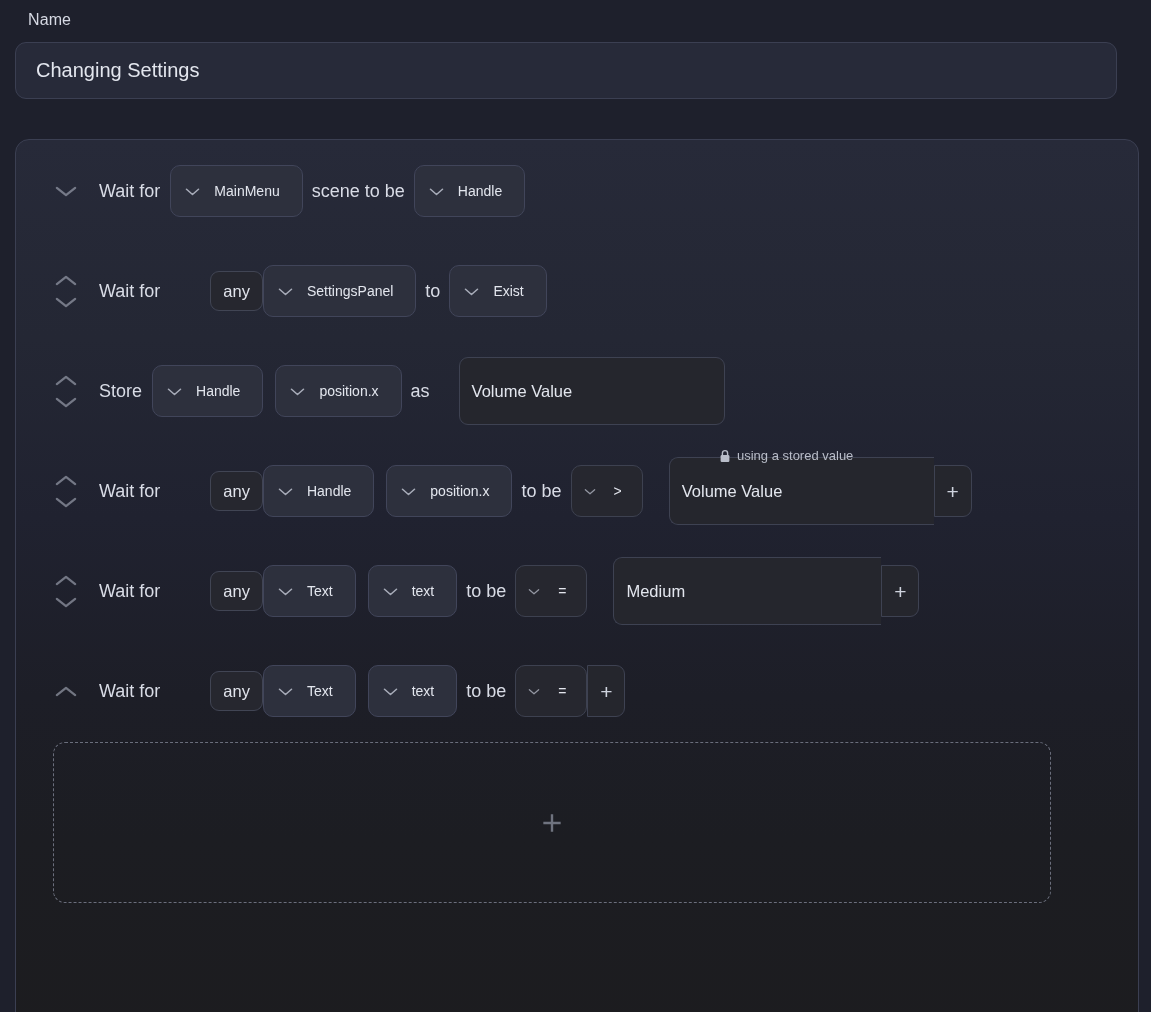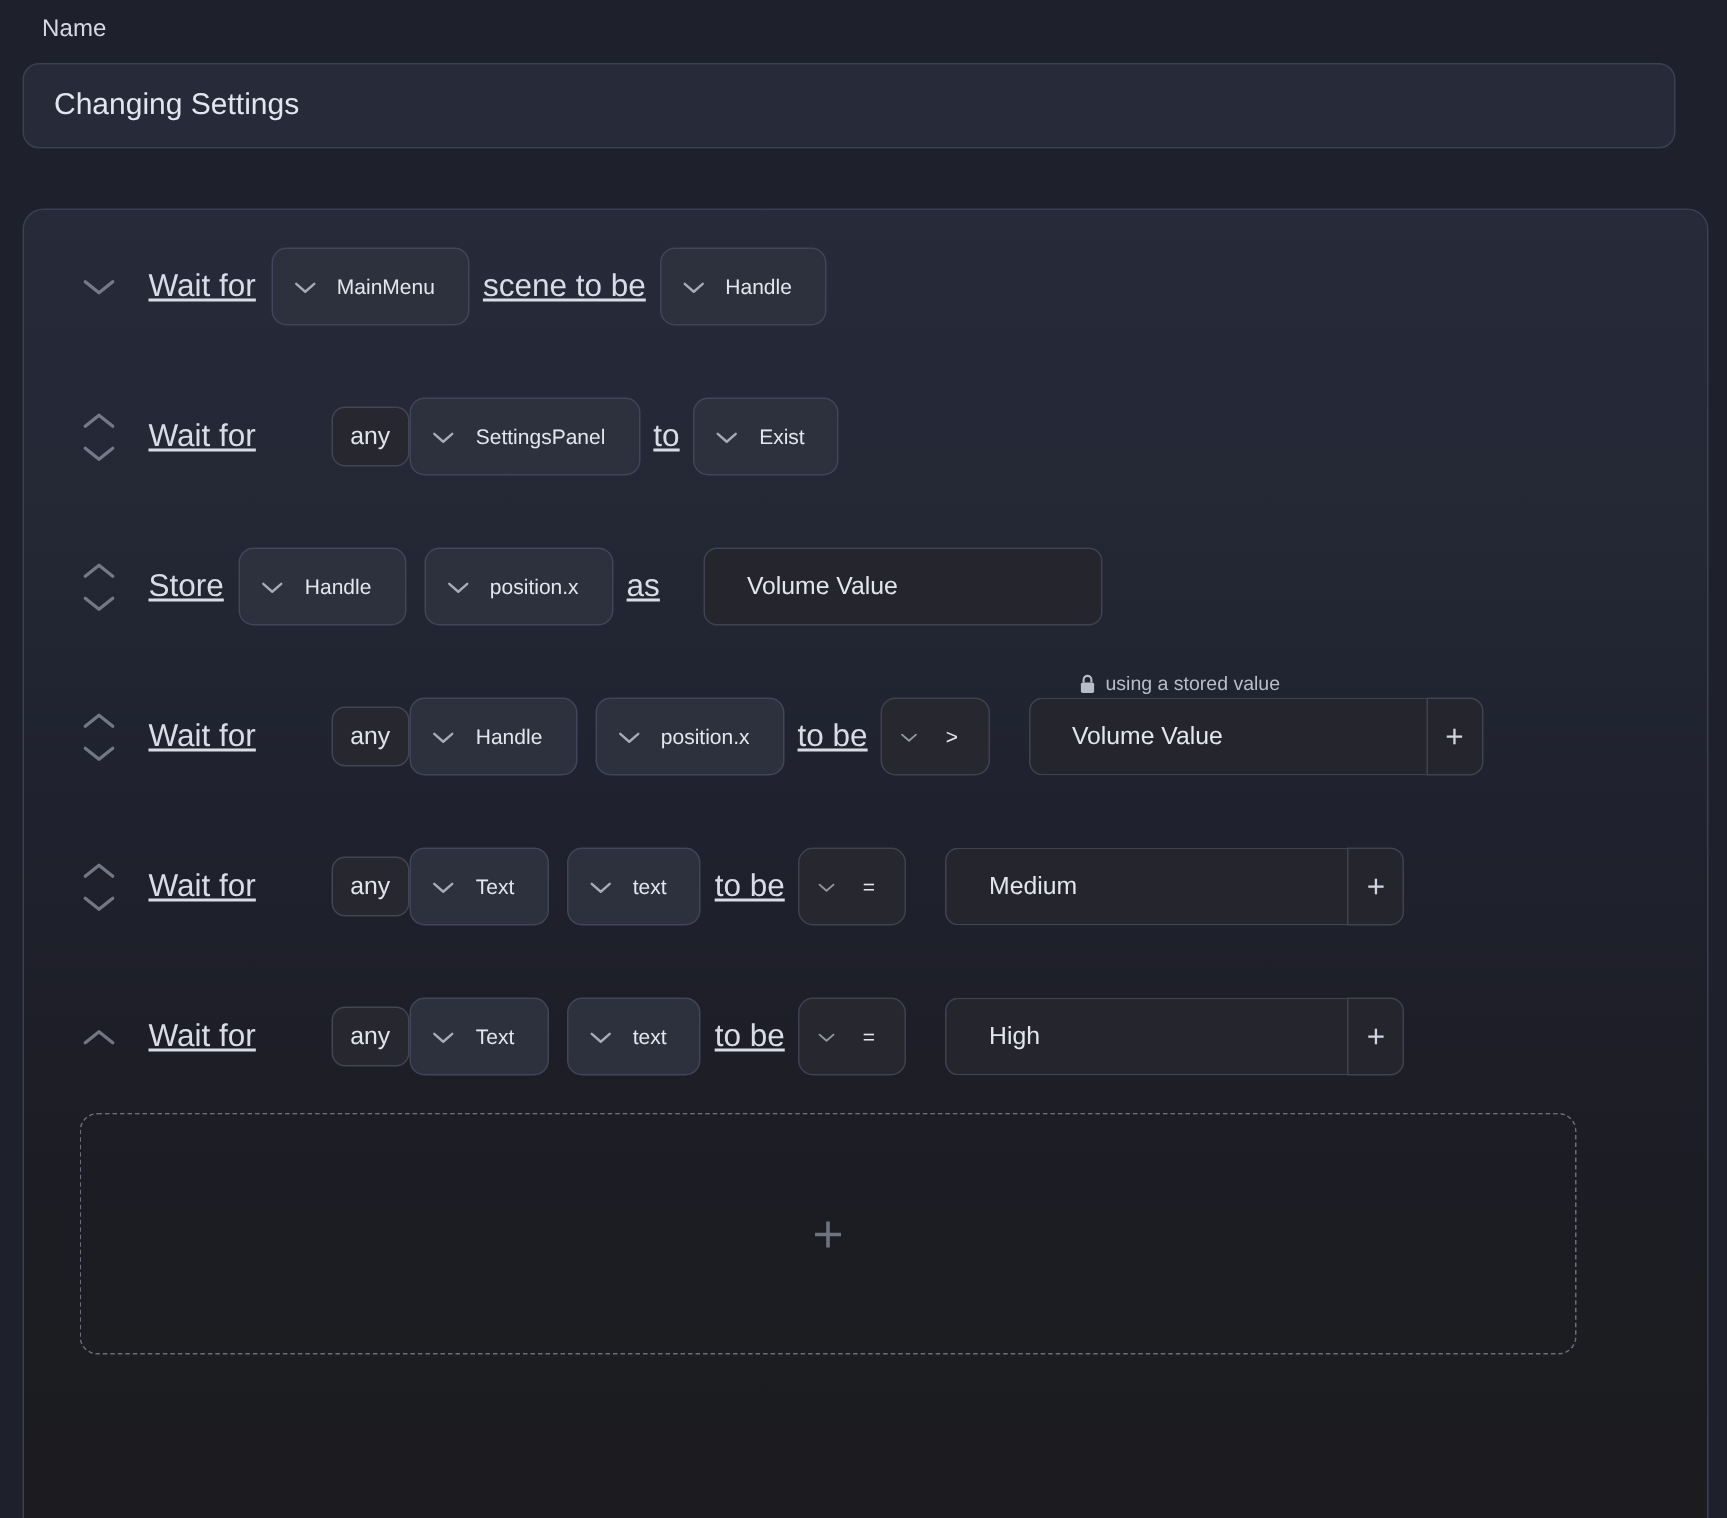--- a/index.html
+++ b/index.html
@@ -83,25 +83,24 @@
   .arrows.single { gap: 0; }
 
   .chev {
     width: 22px;
     height: 11px;
     display: block;
     opacity: .62;
   }
 
   .kw {
-    font-size: 21px;
+    font-size: 18px;
     color: #d9dce6;
     padding: 0 10px;
     white-space: nowrap;
-    text-decoration: underline;
   }
   .kw.tight { padding: 0 9px; }
 
   
   .any-pill {
     height: 40px;
     min-width: 48px;
     padding: 16px 12px;
     background: #26272f;
     border: 1px solid #414554;
@@ -136,27 +135,27 @@
   .dd-chev {
     width: 15px;
     height: 9px;
     flex: 0 0 auto;
     opacity: .82;
   }
   .dd-chev.sm { width: 12px; height: 7px; opacity: .7; }
 
   
   .field {
-    height: 52px;
+    height: 68px;
     background: #25262d;
     border: 1px solid #3e4252;
     border-radius: 9px;
     display: flex;
     align-items: center;
-    padding: 0 28px;
+    padding: 0 12px;
     font-size: 16.5px;
     color: #e3e6ee;
   }
   .field.joined {
     border-top-right-radius: 0;
     border-bottom-right-radius: 0;
     border-right: none;
   }
 
   
@@ -407,23 +406,20 @@
             </svg>
             <span class="cap">text</span>
           </div>
           <span class="kw tight">to be</span>
           <div class="dd op dark">
             <svg class="dd-chev sm" viewBox="0 0 20 12">
               <path d="M2 3 L10 10 L18 3" stroke="#c2c7d4" stroke-width="2.1" fill="none" stroke-linecap="round" stroke-linejoin="round"></path>
             </svg>
             <span class="cap">=</span>
           </div>
-          <div class="field joined" style="width:268px;margin-left:26px">
-            <span>High</span>
-          </div>
           <div class="plus-btn">+</div>
         </div>
       </div>
 
     <div class="add-area">
       <svg class="add-plus" viewBox="0 0 24 24">
         <path d="M12 4 L12 20 M4 12 L20 12" stroke="#8f95a3" stroke-width="2.2" stroke-linecap="butt" fill="none"></path>
       </svg>
     </div>
   </div>

